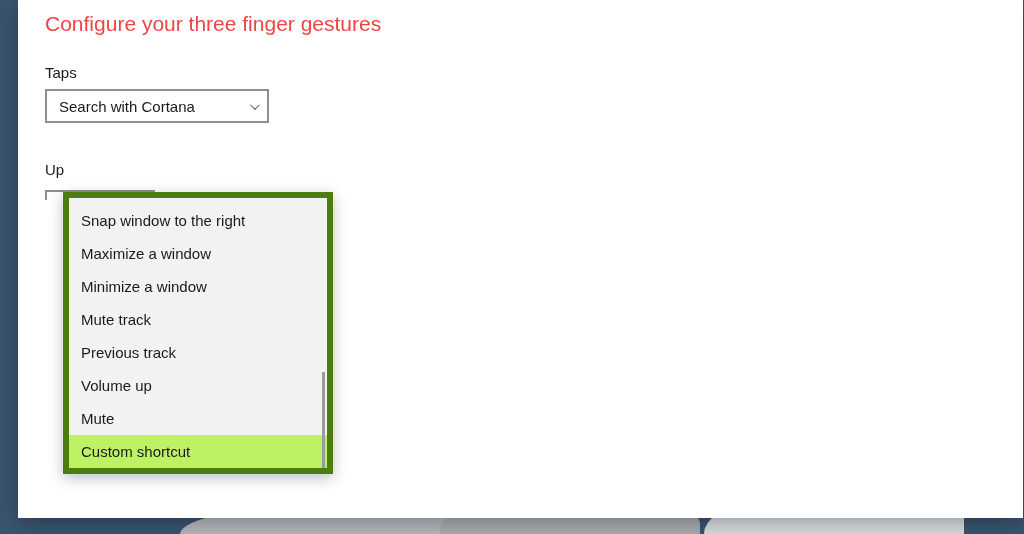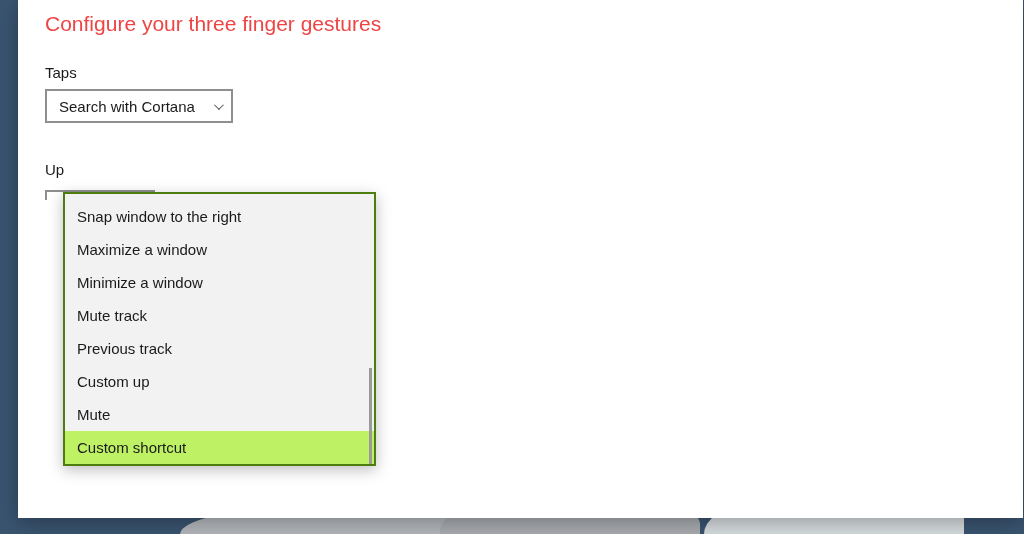--- a/index.html
+++ b/index.html
@@ -70,42 +70,42 @@
       justify-content: space-between;
       border: 2px solid #8e8e8e;
       background: #ffffff;
       height: 34px;
       padding: 0 10px 0 12px;
       cursor: pointer;
       font-size: 15px;
       color: #1a1a1a;
     }
     .combo-taps {
-      width: 188px;
+      width: 224px;
       margin-bottom: 38px;
     }
     .combo-up {
       width: 110px;
       border-bottom: none;
       height: 10px;
     }
     .chevron {
       display: inline-block;
       border: solid #5a5a5a;
       border-width: 0 1.5px 1.5px 0;
       padding: 3px;
       transform: rotate(45deg) translateY(-2px);
     }
     .dropdown {
       position: absolute;
       left: 45px;
       top: 192px;
-      width: 313px;
+      width: 270px;
       background: #f2f2f2;
-      border: 2px solid #4d7c0f;
+      border: 6px solid #4d7c0f;
       box-shadow: 0 4px 14px rgba(0,0,0,0.25);
       overflow: hidden;
     }
     .dropdown-scrollbar-thumb {
       position: absolute;
       right: 2px;
       top: 174px;
       width: 3px;
       height: 134px;
       background: #9a9a9a;
@@ -141,18 +141,18 @@
 
   <div class="field-label">Up</div>
   <div class="combo combo-up"></div>
 
   <div class="dropdown">
     <div class="dropdown-item">Snap window to the right</div>
     <div class="dropdown-item">Maximize a window</div>
     <div class="dropdown-item">Minimize a window</div>
     <div class="dropdown-item">Mute track</div>
     <div class="dropdown-item">Previous track</div>
-    <div class="dropdown-item">Custom up</div>
+    <div class="dropdown-item">Volume up</div>
     <div class="dropdown-item">Mute</div>
     <div class="dropdown-item selected">Custom shortcut</div>
     <div class="dropdown-scrollbar-thumb"></div>
   </div>
 </div>
 
 </body></html>

